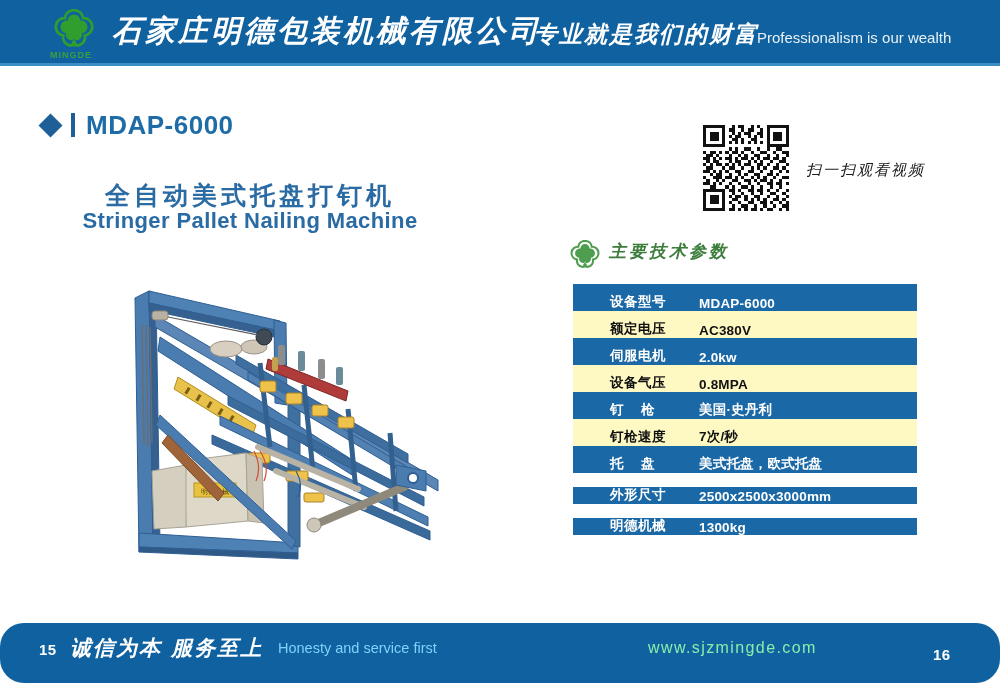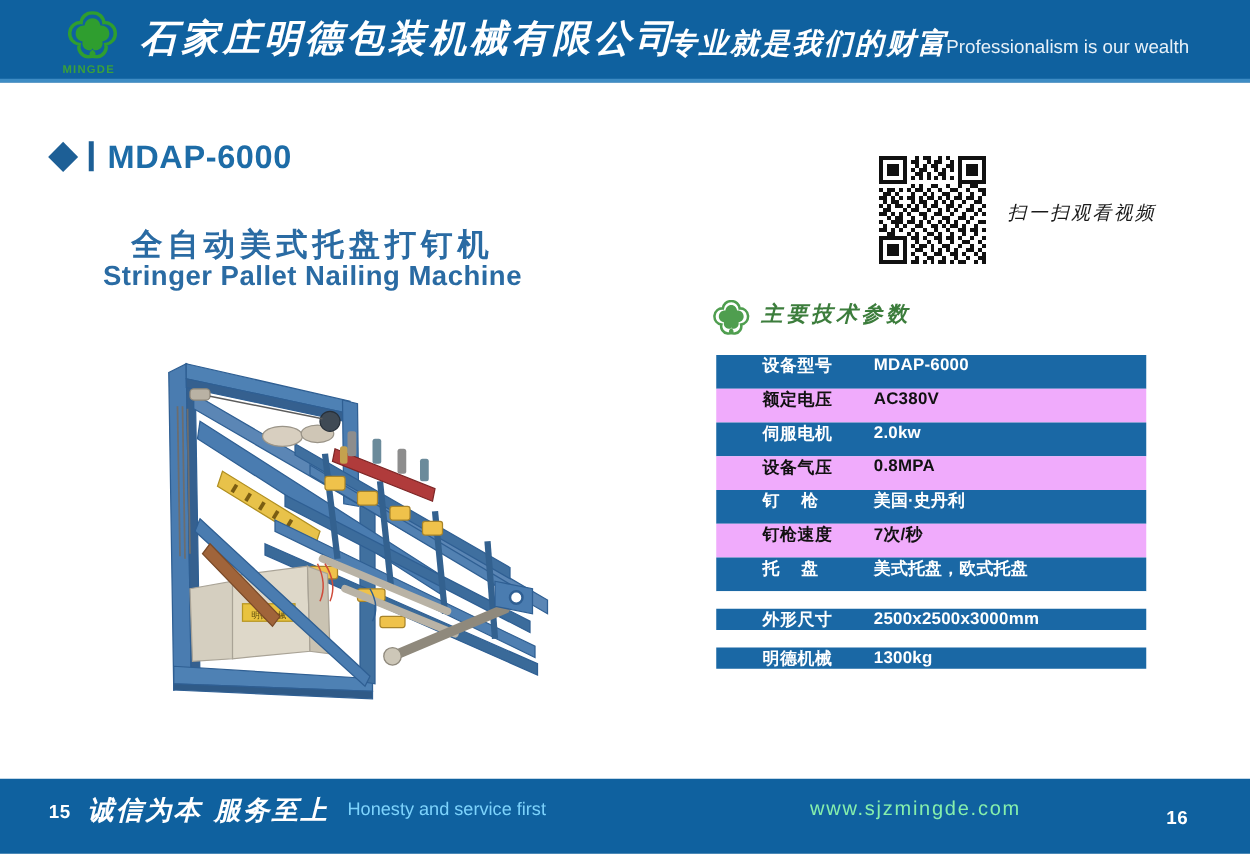--- a/index.html
+++ b/index.html
@@ -182,26 +182,26 @@
     white-space: nowrap;
   }
 
   .spec-table {
     position: absolute;
     left: 573px; top: 284px;
     width: 344px;
   }
   .spec-row {
     display: flex;
-    align-items: flex-start;
+    align-items: flex-end;
     height: 27px;
     box-sizing: border-box;
   }
   .spec-row.blue { background: #1a68a5; }
-  .spec-row.white { background: #f0abfc; }
+  .spec-row.white { background: #fef9c3; }
   .spec-row.blue .spec-label,
   .spec-row.blue .spec-value { color: #ffffff; }
   .spec-row.white .spec-label,
   .spec-row.white .spec-value { color: #111111; }
   .spec-label {
     width: 126px;
     padding-left: 37px;
     box-sizing: border-box;
     font-size: 13.5px;
     font-weight: bold;
@@ -220,20 +220,21 @@
   }
   .spec-row.tall { height: 17px; }
 
   
   .footer {
     position: absolute;
     left: 0; top: 623px;
     width: 1000px;
     height: 60px;
     background: #0f619f;
+    border-radius: 24px;
   }
   .page-left {
     position: absolute;
     left: 39px; top: 18px;
     color: #ffffff;
     font-size: 15px;
     font-weight: bold;
     letter-spacing: 0.5px;
   }
   .footer-cn {

